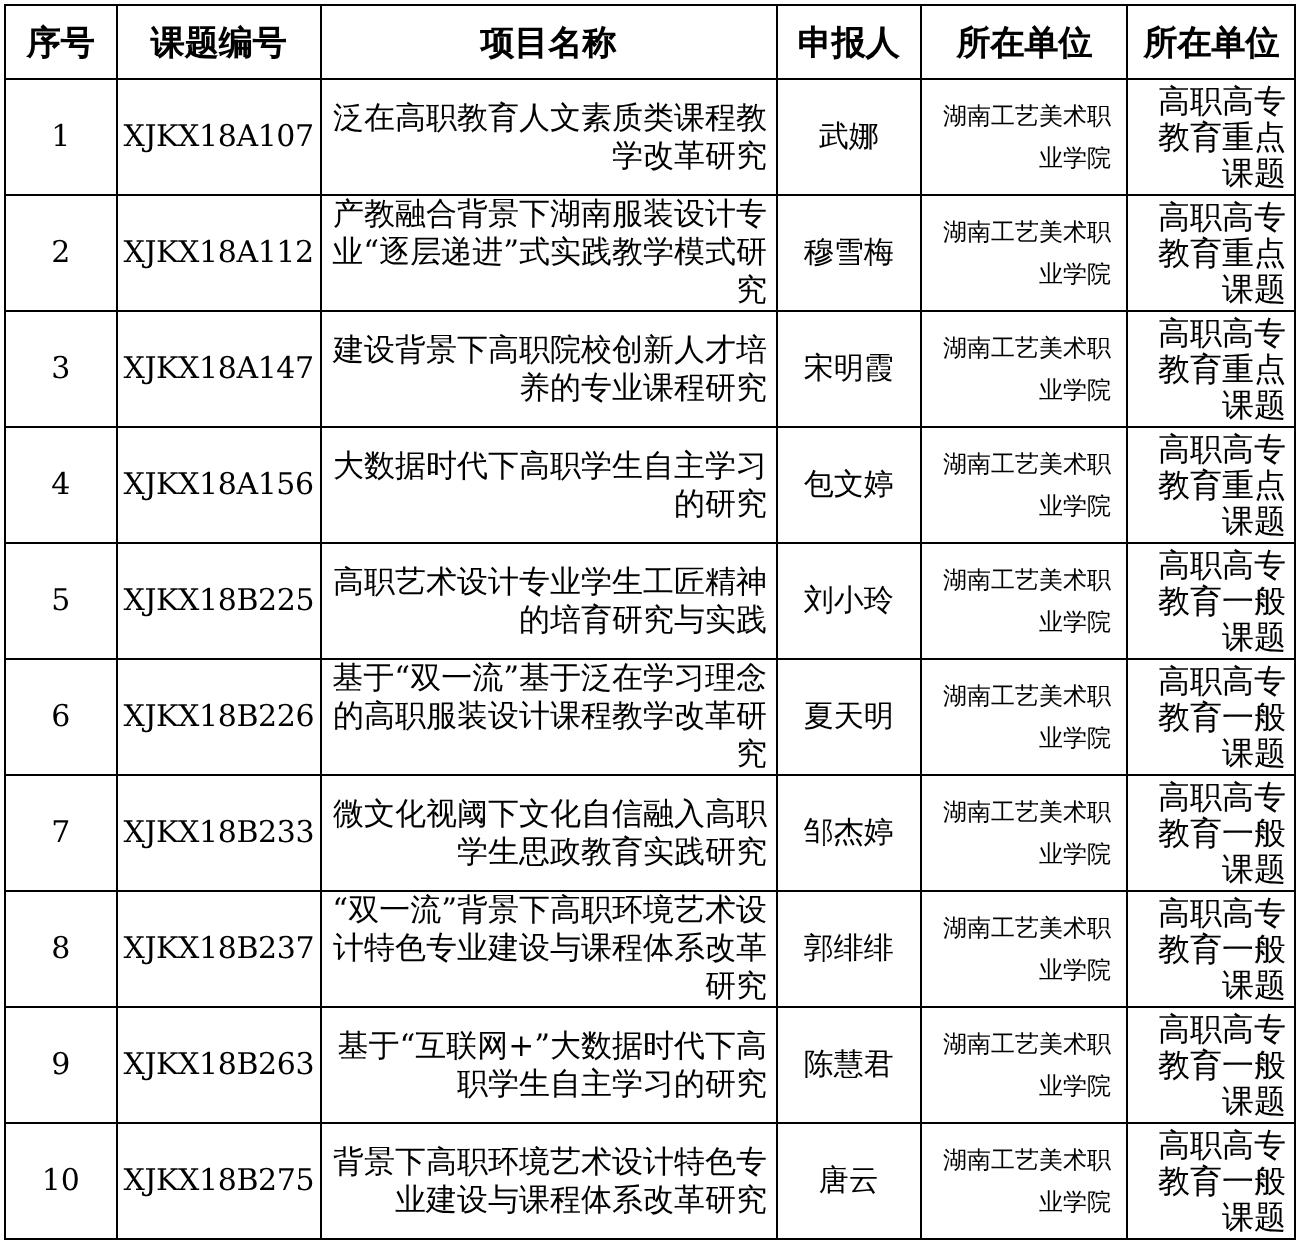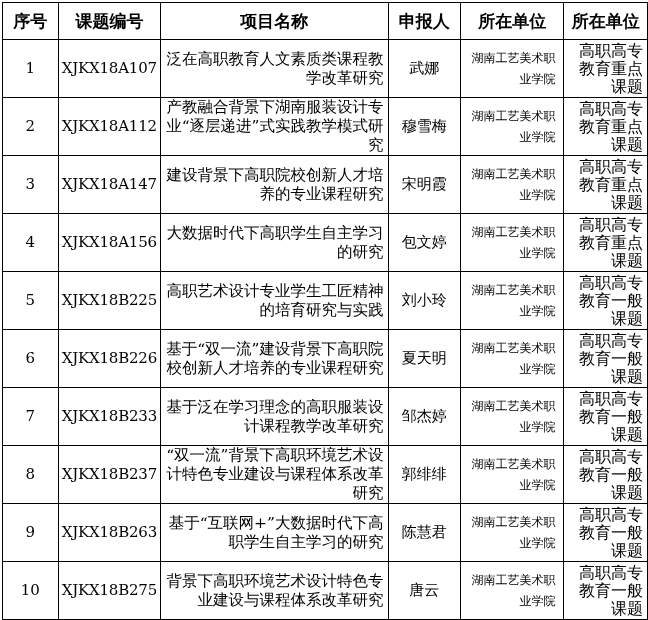--- a/index.html
+++ b/index.html
@@ -114,30 +114,30 @@
     <td class="c-code">XJKX18B225</td>
     <td class="c-name left">高职艺术设计专业学生工匠精神的培育研究与实践</td>
     <td class="c-person">刘小玲</td>
     <td class="c-unit">湖南工艺美术职业学院</td>
     <td class="c-type">高职高专教育一般课题</td>
   </tr>
 
   <tr>
     <td class="c-no">6</td>
     <td class="c-code">XJKX18B226</td>
-    <td class="c-name left">基于“双一流”建设背景下高职院校创新人才培养的专业课程研究</td>
+    <td class="c-name left">基于“双一流”基于泛在学习理念的高职服装设计课程教学改革研究</td>
     <td class="c-person">夏天明</td>
     <td class="c-unit">湖南工艺美术职业学院</td>
     <td class="c-type">高职高专教育一般课题</td>
   </tr>
 
   <tr>
     <td class="c-no">7</td>
     <td class="c-code">XJKX18B233</td>
-    <td class="c-name left">基于泛在学习理念的高职服装设计课程教学改革研究</td>
+    <td class="c-name left">微文化视阈下文化自信融入高职学生思政教育实践研究</td>
     <td class="c-person">邹杰婷</td>
     <td class="c-unit">湖南工艺美术职业学院</td>
     <td class="c-type">高职高专教育一般课题</td>
   </tr>
 
   <tr>
     <td class="c-no">8</td>
     <td class="c-code">XJKX18B237</td>
     <td class="c-name left">“双一流”背景下高职环境艺术设计特色专业建设与课程体系改革研究</td>
     <td class="c-person">郭绯绯</td>

